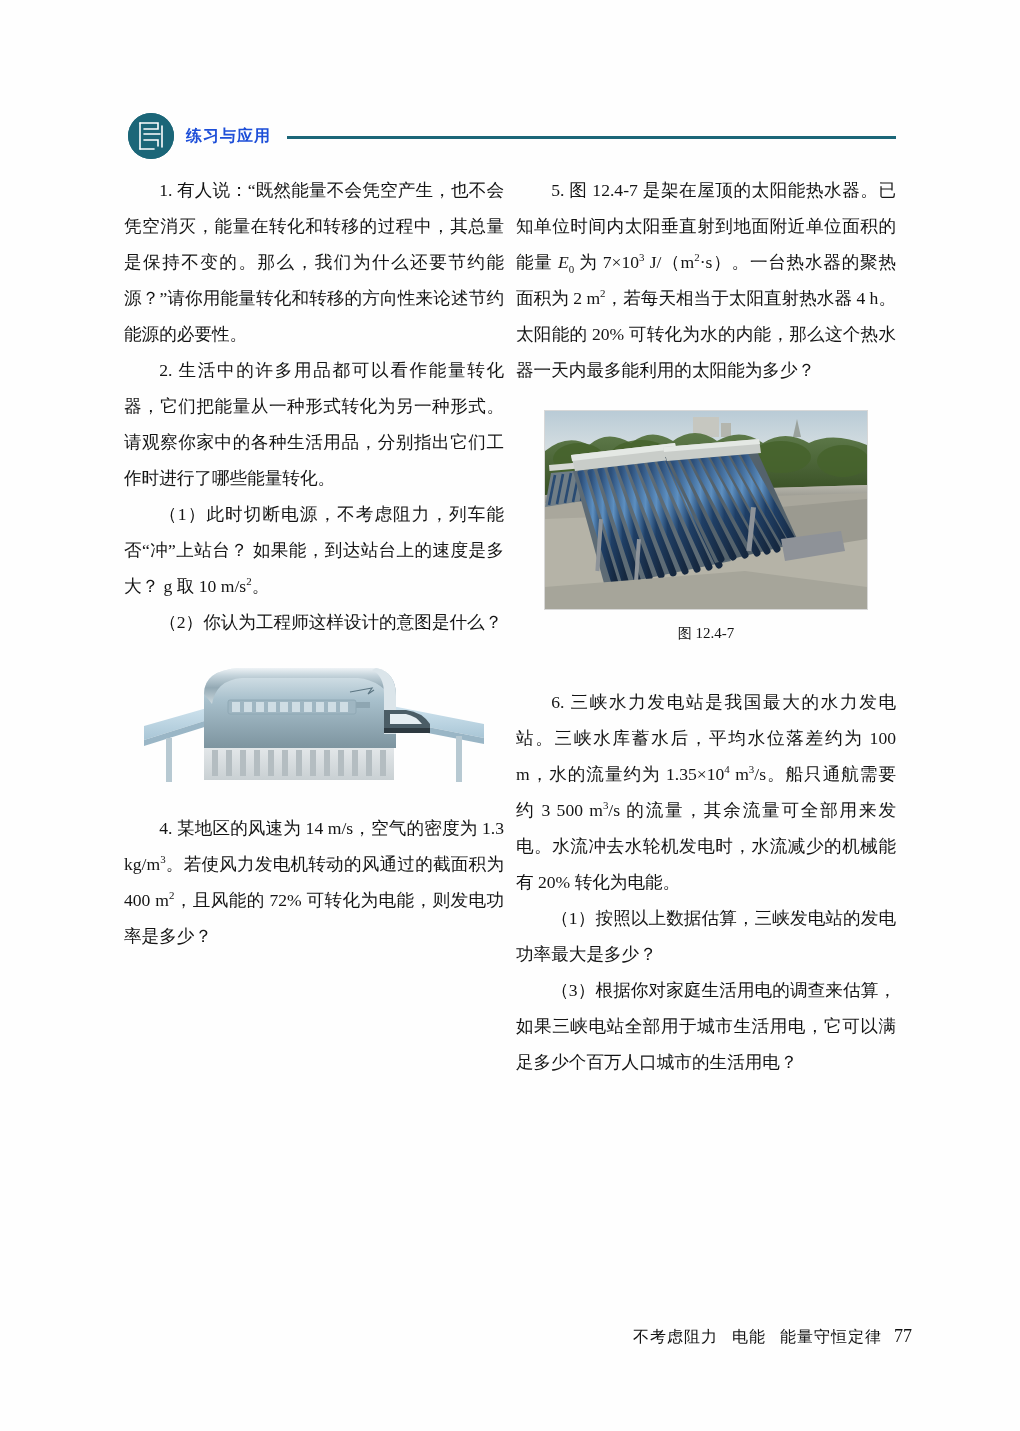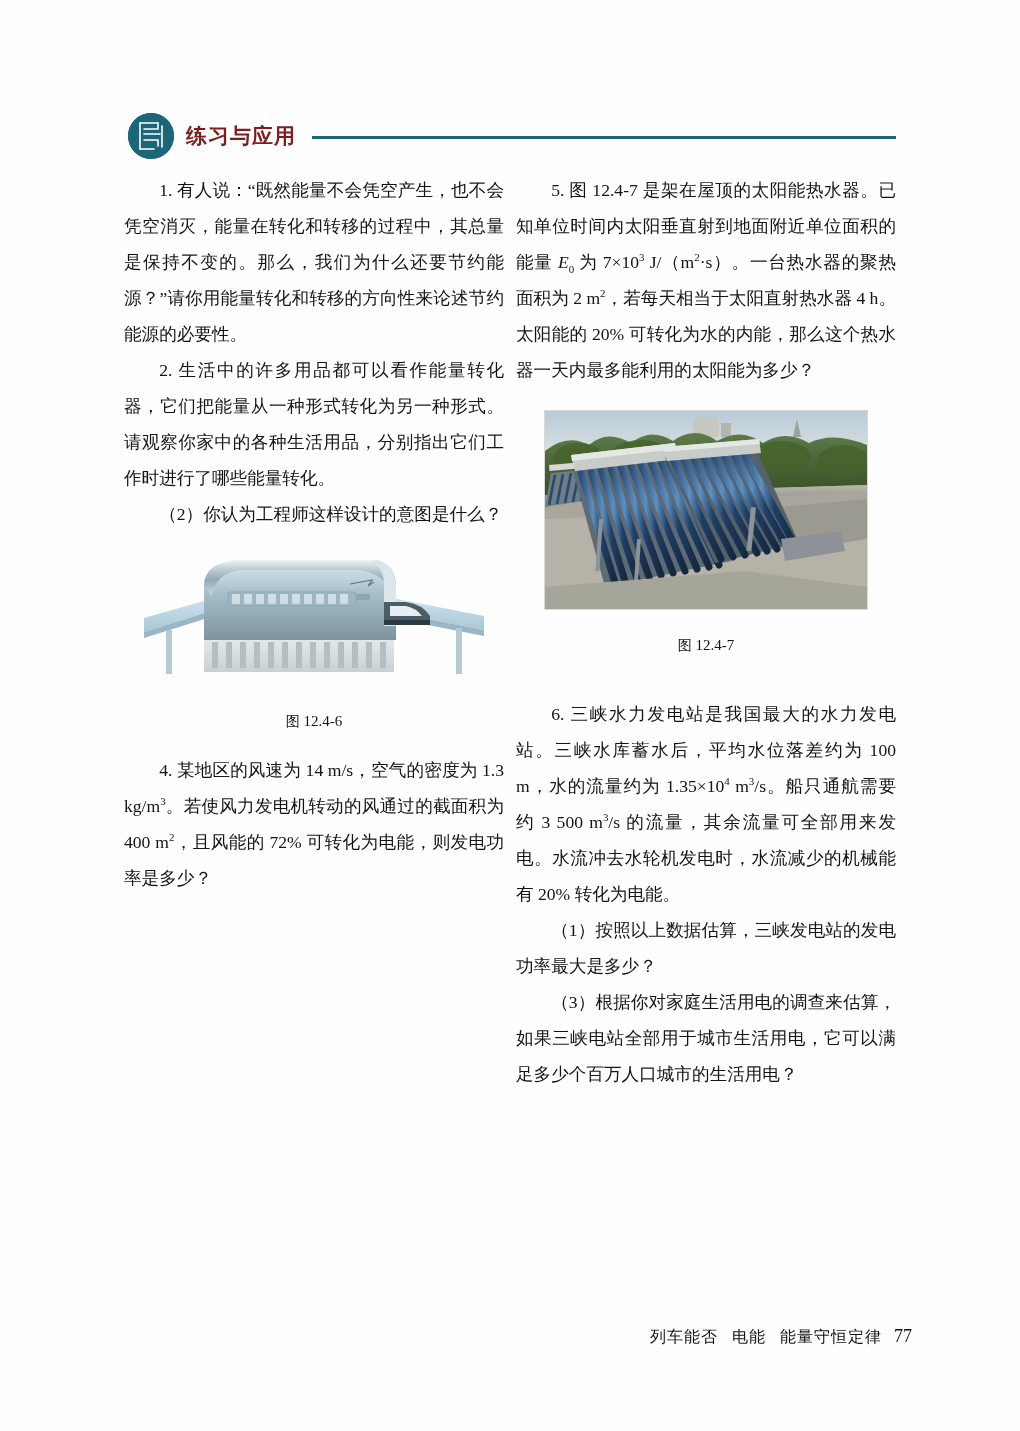--- a/index.html
+++ b/index.html
@@ -37,23 +37,23 @@
     height: 46px;
     border-radius: 50%;
     background: #1b6678;
     flex: 0 0 auto;
     position: relative;
   }
   .header-badge svg { display: block; }
   .header-title {
     margin-left: 12px;
     font-family: Liberation Sans, sans-serif;
-    font-size: 21px;
+    font-size: 16px;
     font-weight: bold;
-    color: #7f1d1d;
+    color: #1d4ed8;
     letter-spacing: 1px;
     white-space: nowrap;
   }
   .header-rule {
     flex: 1 1 auto;
     height: 3px;
     background: #1b6678;
     margin-left: 16px;
     margin-top: 2px;
   }
@@ -86,21 +86,21 @@
   
   .figure {
     margin-top: 14px;
     text-align: center;
   }
   .fig-caption {
     font-size: 15px;
     line-height: 30px;
     color: #141414;
     text-align: center;
-    margin-top: 20px;
+    margin-top: 8px;
     font-family: "Liberation Serif", serif;
   }
   .fig-caption .gl {
     font-family: "DejaVu Sans", sans-serif;
     font-size: 14px;
   }
 
   .train-fig { width: 340px; height: 140px; margin: 0 auto; display:block; }
   .solar-fig {
     width: 322px;
@@ -154,20 +154,21 @@
     <div class="header-rule"></div>
   </div>
 
   <div class="col col-left">
 
     <p class="para indent">1. 有人说：“既然能量不会凭空产生，也不会凭空消灭，能量在转化和转移的过程中，其总量是保持不变的。那么，我们为什么还要节约能源？”请你用能量转化和转移的方向性来论述节约能源的必要性。</p>
 
     <p class="para indent">2. 生活中的许多用品都可以看作能量转化器，它们把能量从一种形式转化为另一种形式。请观察你家中的各种生活用品，分别指出它们工作时进行了哪些能量转化。</p>
 
 
+    <p class="para indent"><span>（1）此时切断电源，不考虑阻力，列车能否“冲”上站台？ 如果能，到达站台上的速度是多大？ g 取 10 m/s</span><sup>2</sup><span>。</span></p>
 
     <p class="para indent">（2）你认为工程师这样设计的意图是什么？</p>
 
     <div class="figure">
       <svg class="train-fig" viewBox="0 0 340 140">
         <defs>
           <linearGradient id="roofG" x1="0" y1="0" x2="0" y2="1">
             <stop offset="0%" stop-color="#eef3f6"></stop>
             <stop offset="22%" stop-color="#c3d2da"></stop>
             <stop offset="55%" stop-color="#93a9b4"></stop>
@@ -234,24 +235,20 @@
           <rect x="196" y="48" width="8" height="10"></rect>
         </g>
 
         <path d="M206 38 L228 34 L224 40 L230 36" stroke="#5c7683" stroke-width="1.2" fill="none"></path>
         <rect x="212" y="48" width="14" height="6" fill="#8ea6b2"></rect>
 
         <path d="M240 56 L262 56 Q278 58 286 70 L286 78 L240 78 Z" fill="#4b5d66"></path>
         <path d="M246 60 L262 60 Q272 62 278 70 L246 70 Z" fill="#e6eef2"></path>
         <rect x="240" y="74" width="46" height="5" fill="#2e3a41"></rect>
       </svg>
-      <div class="fig-caption">
-        <span class="gl">图</span>
-        <span>12.4-6</span>
-      </div>
     </div>
 
     <p class="para indent" style="margin-top:16px"><span>4. 某地区的风速为 14 m/s，空气的密度为 1.3 kg/m</span><sup>3</sup><span>。若使风力发电机转动的风通过的截面积为 400 m</span><sup>2</sup><span>，且风能的 72% 可转化为电能，则发电功率是多少？</span></p>
   </div>
 
   <div class="col col-right">
 
     <p class="para indent"><span>5. 图 12.4-7 是架在屋顶的太阳能热水器。已知单位时间内太阳垂直射到地面附近单位面积的能量 </span><span class="it">E</span><sub>0</sub><span> 为 7×10</span><sup>3</sup><span> J/（m</span><sup>2</sup><span>·s）。一台热水器的聚热面积为 2 m</span><sup>2</sup><span>，若每天相当于太阳直射热水器 4 h。太阳能的 20% 可转化为水的内能，那么这个热水器一天内最多能利用的太阳能为多少？</span></p>
 
     <div class="figure" style="margin-top:22px">
@@ -364,16 +361,16 @@
     </div>
 
     <p class="para indent" style="margin-top:36px"><span>6. 三峡水力发电站是我国最大的水力发电站。三峡水库蓄水后，平均水位落差约为 100 m，水的流量约为 1.35×10</span><sup>4</sup><span> m</span><sup>3</sup><span>/s。船只通航需要约 3 500 m</span><sup>3</sup><span>/s 的流量，其余流量可全部用来发电。水流冲去水轮机发电时，水流减少的机械能有 20% 转化为电能。</span></p>
 
     <p class="para indent">（1）按照以上数据估算，三峡发电站的发电功率最大是多少？</p>
 
     <p class="para indent">（3）根据你对家庭生活用电的调查来估算，如果三峡电站全部用于城市生活用电，它可以满足多少个百万人口城市的生活用电？</p>
   </div>
 
   <div class="footer">
-    <span>列车能否</span><span class="sp"></span><span>电能</span><span class="sp"></span><span>能量守恒定律</span><span class="pagenum">77</span>
+    <span>不考虑阻力</span><span class="sp"></span><span>电能</span><span class="sp"></span><span>能量守恒定律</span><span class="pagenum">77</span>
   </div>
 
 </div>
 
 </body></html>

